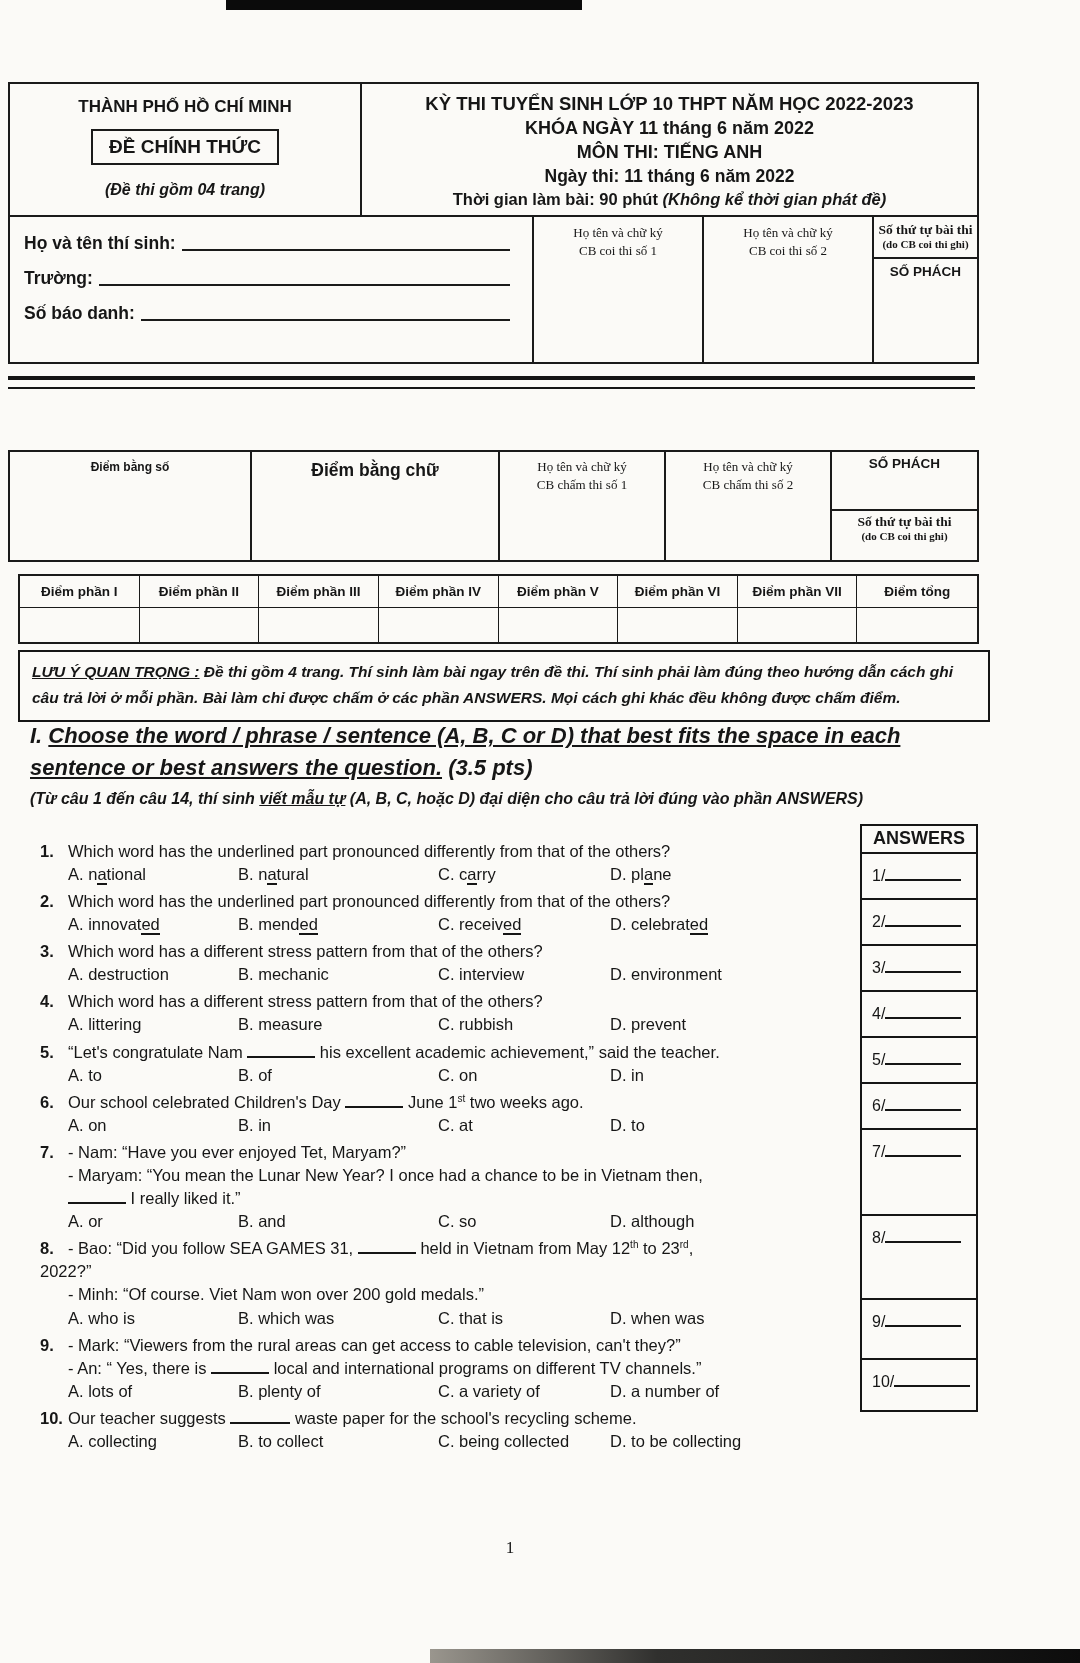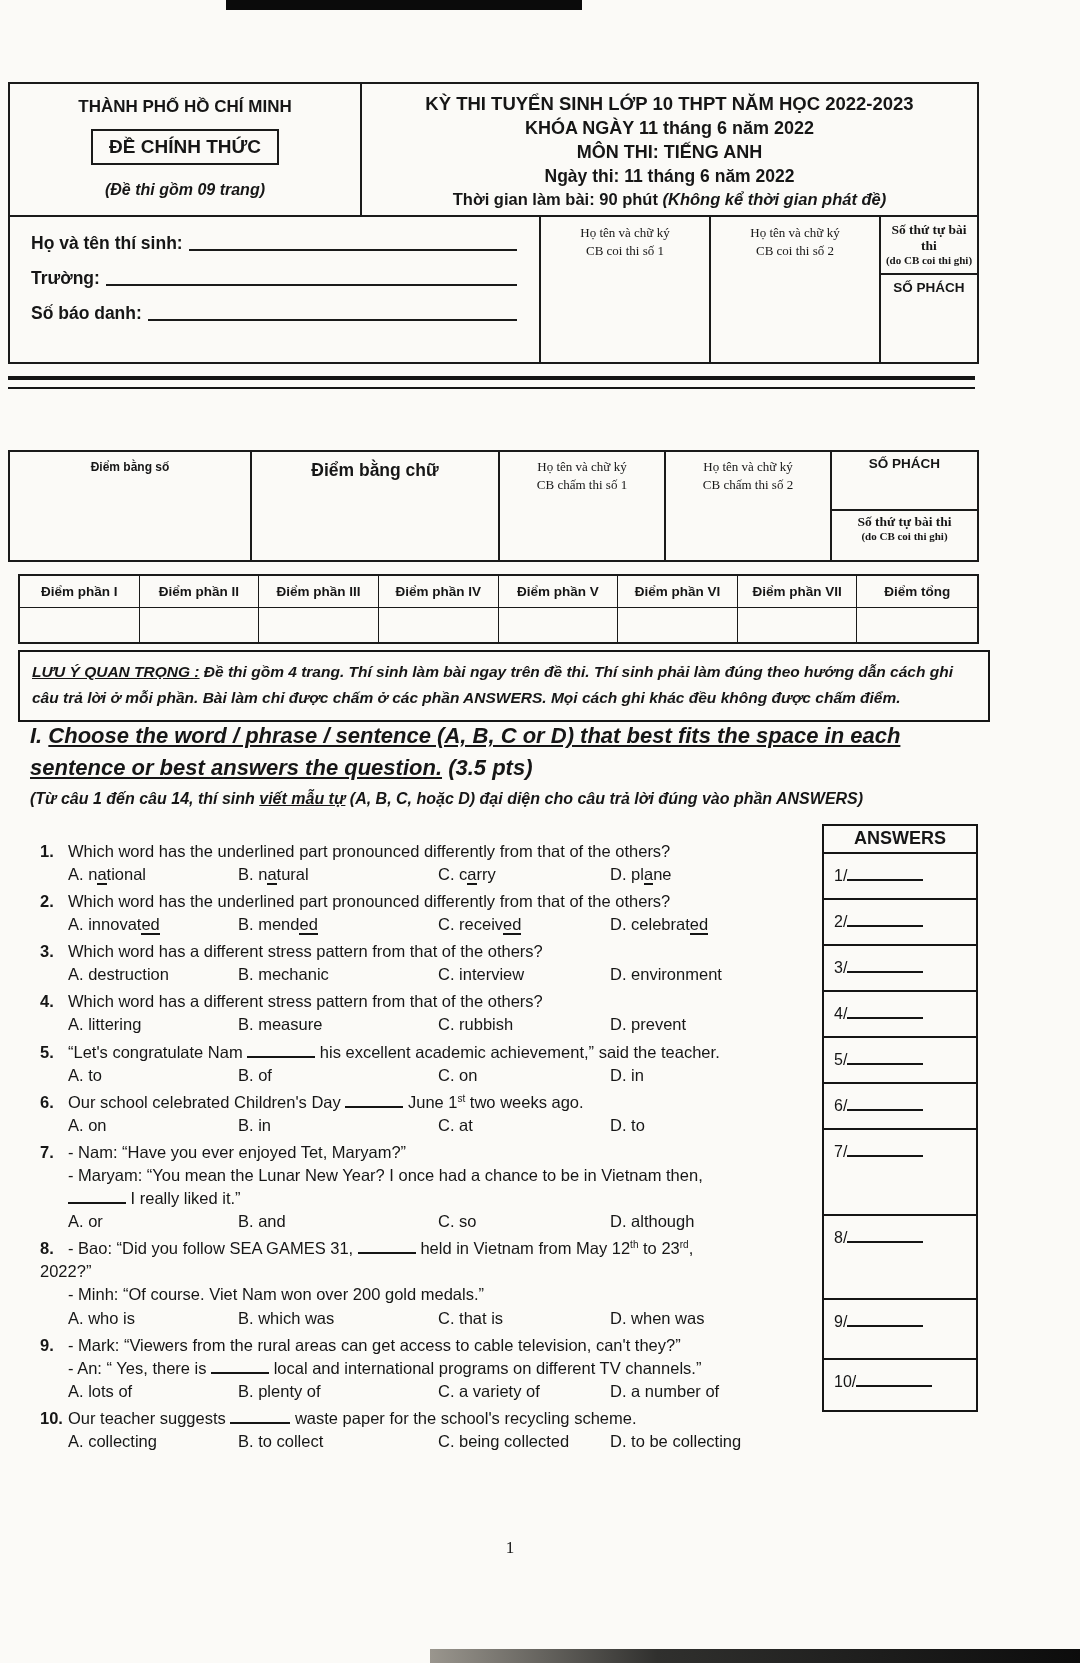--- a/index.html
+++ b/index.html
@@ -23,21 +23,21 @@
     font-weight:700;font-size:19px;}
   .pages-note{font-style:italic;font-weight:700;font-size:16px;margin-top:16px;}
   .hdr-right{flex:1;text-align:center;padding:9px 21px 6px;}
   .exl1{font-weight:700;font-size:18.5px;}
   .exl2{font-weight:700;font-size:18px;margin-top:3px;}
   .exl3{font-weight:700;font-size:18px;margin-top:3px;}
   .exl4{font-weight:700;font-size:17.5px;margin-top:3px;}
   .exl5{font-weight:700;font-size:16.5px;margin-top:3px;}
   .exl5 .it{font-style:italic;}
   .hdr-bottom{display:flex;min-height:145px;}
-  .stu{width:492px;border-right:2px solid #1a1a1a;padding:16px 16px 10px 14px;margin-left:7px;}
+  .stu{width:492px;border-right:2px solid #1a1a1a;padding:16px 16px 10px 14px;}
   .stu-row{display:flex;align-items:flex-end;margin-bottom:14px;}
   .stu-label{font-weight:700;font-size:17.5px;white-space:nowrap;}
   .fill-line{flex:1;border-bottom:2px solid #1a1a1a;margin:0 6px 3px 6px;height:1px;}
   .serifcell{font-family:"Liberation Serif", serif;}
   .proctor{width:168px;border-right:2px solid #1a1a1a;text-align:center;padding-top:7px;
     font-size:13px;line-height:1.35;}
   .seqcell{flex:1;display:flex;flex-direction:column;}
   .seqcell .seq-top{border-bottom:2px solid #1a1a1a;text-align:center;padding:5px 2px 7px;}
   .seq-l1{font-size:13.5px;font-weight:700;font-family:"Liberation Serif", serif;}
   .seq-l2{font-size:11px;font-weight:700;font-family:"Liberation Serif", serif;}
@@ -74,21 +74,21 @@
 
   
   .section{left:30px;top:720px;width:948px;}
   .heading{font-weight:700;font-style:italic;font-size:22px;line-height:1.45;}
   .heading .u{text-decoration:underline;}
   .subnote{font-weight:700;font-style:italic;font-size:16px;margin-top:6px;}
   .subnote .u{text-decoration:underline;}
 
   .qa-wrap{display:flex;margin-top:16px;}
   .q-col{flex:1;padding:16px 10px 0 10px;}
-  .a-col{width:156px;}
+  .a-col{width:118px;}
 
   .q{margin-bottom:4px;font-size:16.5px;line-height:1.4;}
   .qnum{font-weight:700;display:inline-block;min-width:28px;}
   .qline.cont{padding-left:28px;}
   .qline.cont0{padding-left:0;}
   .opts{display:grid;grid-template-columns:170px 200px 172px 1fr;padding-left:28px;}
   .opt{white-space:nowrap;}
   sup{font-size:10px;}
   .useg{border-bottom:2px solid #151515;}
   .blank{display:inline-block;border-bottom:2px solid #151515;height:14px;vertical-align:baseline;}
@@ -107,21 +107,21 @@
 </head>
 <body>
 
 <div class="abs scanbar-top"></div>
 
 <div class="abs hdr">
   <div class="hdr-top">
     <div class="hdr-left">
       <div class="dept">THÀNH PHỐ HỒ CHÍ MINH</div>
       <div class="official-box">ĐỀ CHÍNH THỨC</div>
-      <div class="pages-note">(Đề thi gồm 09 trang)</div>
+      <div class="pages-note">(Đề thi gồm 04 trang)</div>
     </div>
     <div class="hdr-right">
       <div class="exl1">KỲ THI TUYỂN SINH LỚP 10 THPT NĂM HỌC 2022-2023</div>
       <div class="exl2">KHÓA NGÀY 11 tháng 6 năm 2022</div>
       <div class="exl3">MÔN THI: TIẾNG ANH</div>
       <div class="exl4">Ngày thi: 11 tháng 6 năm 2022</div>
       <div class="exl5"><span>Thời gian làm bài: 90 phút </span><span class="it">(Không kể thời gian phát đề)</span></div>
     </div>
   </div>
   <div class="hdr-bottom">

